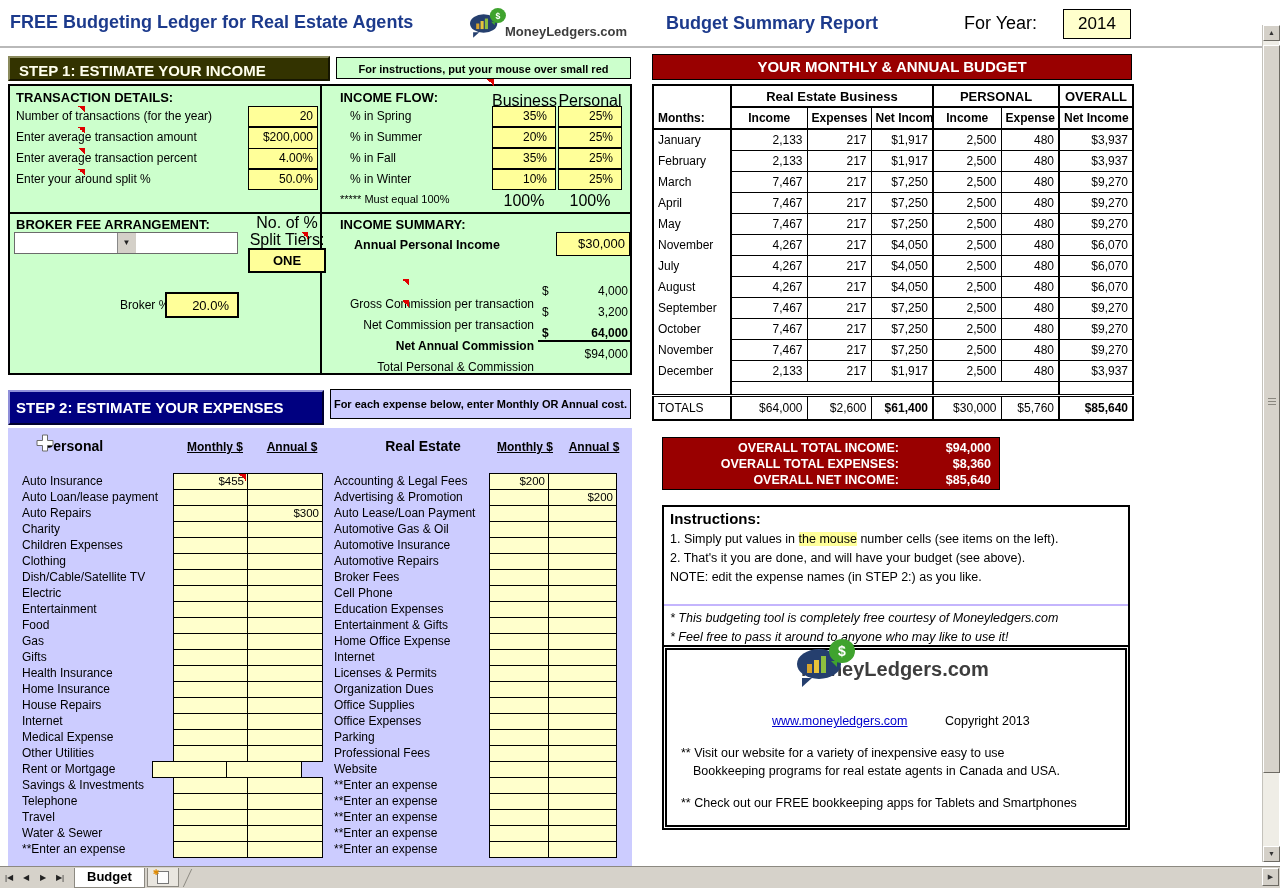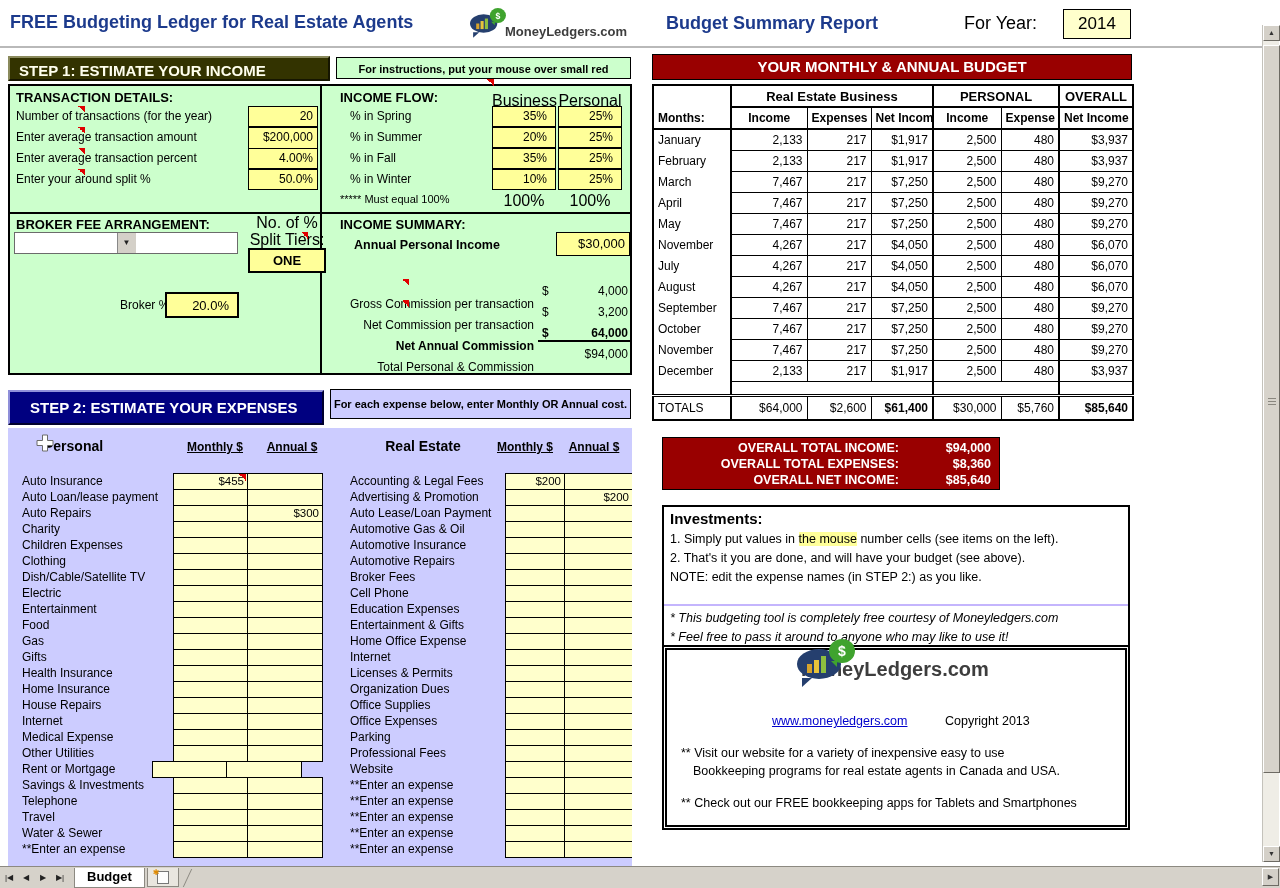--- a/index.html
+++ b/index.html
@@ -59,21 +59,21 @@
   .is-row{position:absolute;left:316px;width:304px;height:19px;display:flex;font-size:12px;align-items:flex-start;}
   .is-row .lab{flex:1;text-align:right;white-space:nowrap;margin-top:13px;}
   .is-row .money{width:92px;display:flex;margin-left:4px;}
   .is-row .cur{width:16px;padding-left:4px;}
   .is-row .val{flex:1;text-align:right;padding-right:2px;}
   .is-row.bold{font-weight:bold;}
   .is-row .money.uline{border-bottom:2px solid #000;}
 
   
   .step2-bar{left:8px;top:390px;width:316px;height:35px;background:#000080;color:#fff;
-     font-size:15px;font-weight:bold;line-height:31px;padding-left:20px;box-sizing:border-box;
+     font-size:15px;font-weight:bold;line-height:31px;padding-left:6px;box-sizing:border-box;
      border-top:2px solid #8f8fd9;border-left:2px solid #8f8fd9;border-right:2px solid #00002e;border-bottom:2px solid #00002e;}
   .step2-instr{left:330px;top:389px;width:301px;height:30px;background:#ccccff;border:1px solid #000;
      font-size:11px;font-weight:bold;text-align:center;line-height:28px;box-sizing:border-box;}
   .lav-area{left:8px;top:428px;width:624px;height:438px;background:#ccccff;overflow:hidden;}
   .exp-head{position:absolute;font-weight:bold;font-size:14px;}
   .col-head{position:absolute;font-weight:bold;font-size:12px;text-decoration:underline;text-align:center;}
   .exp-list{position:absolute;}
   .exp-row{display:flex;height:17px;margin-bottom:-1px;}
   .exp-row .elab{font-size:12px;line-height:16px;white-space:nowrap;overflow:hidden;padding-left:14px;box-sizing:border-box;}
   .exp-row .ecell{background:#ffffcc;border:1px solid #000;box-sizing:border-box;height:17px;
@@ -383,21 +383,21 @@
           <div class="elab" style="width: 165px;">Water &amp; Sewer</div>
           <div class="ecell" style="width: 75px;"></div>
           <div class="ecell" style="width: 76px; margin-left: -1px;"></div>
         </div>
         <div class="exp-row">
           <div class="elab" style="width: 165px;">**Enter an expense</div>
           <div class="ecell" style="width: 75px;"></div>
           <div class="ecell" style="width: 76px; margin-left: -1px;"></div>
         </div>
       </div>
-    <div class="exp-list" id="realestate-list" style="left:328px;top:45px;width:297px;">
+    <div class="exp-list" id="realestate-list" style="left:312px;top:45px;width:297px;">
         <div class="exp-row">
           <div class="elab" style="width: 169px;">Accounting &amp; Legal Fees</div>
           <div class="ecell" style="width: 60px;">$200</div>
           <div class="ecell" style="width: 69px; margin-left: -1px;"></div>
         </div>
         <div class="exp-row">
           <div class="elab" style="width: 169px;">Advertising &amp; Promotion</div>
           <div class="ecell" style="width: 60px;"></div>
           <div class="ecell" style="width: 69px; margin-left: -1px;">$200</div>
         </div>
@@ -698,21 +698,21 @@
         </div>
         <div class="ov-row">
           <span class="olab">OVERALL NET INCOME:</span>
           <span class="oval">$85,640</span>
         </div>
       </div>
   </div>
 
   <div class="abs instr-box">
     <div class="instr-main">
-      <div class="instr-title">Investments:</div>
+      <div class="instr-title">Instructions:</div>
       <div class="instr-line"><span>1. Simply put values in </span><span class="hl">the mouse</span><span> number cells (see items on the left).</span></div>
       <div class="instr-line">2. That's it you are done, and will have your budget (see above).</div>
       <div class="instr-line">NOTE: edit the expense names (in STEP 2:) as you like.</div>
     </div>
     <div class="instr-notes">
       <div class="instr-line">* This budgeting tool is completely free courtesy of Moneyledgers.com</div>
       <div class="instr-line">* Feel free to pass it around to anyone who may like to use it!</div>
     </div>
   </div>
 

